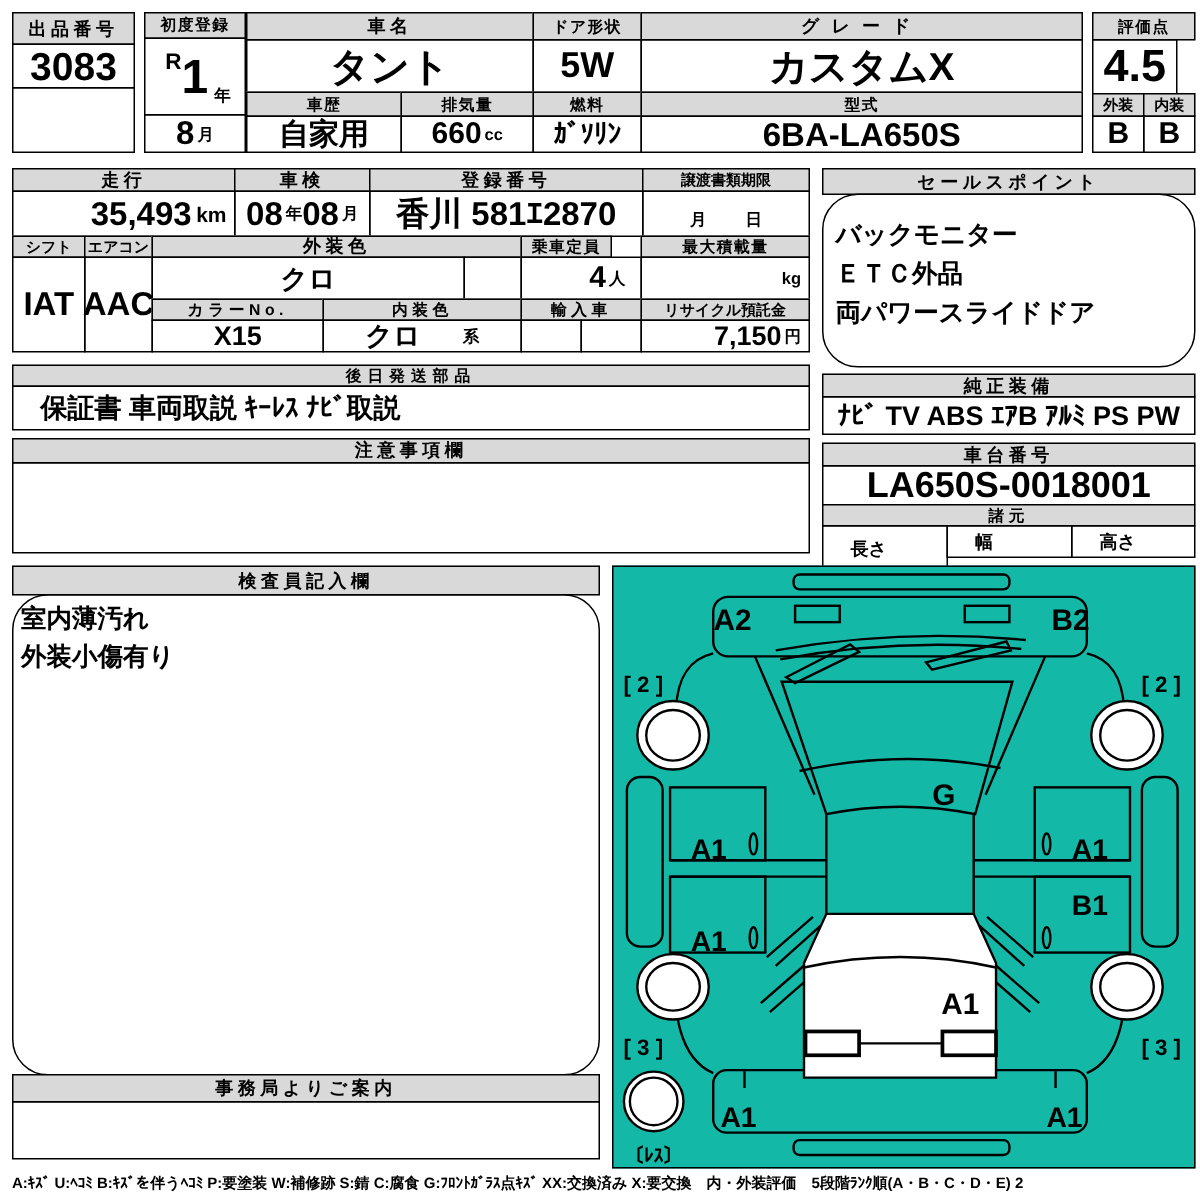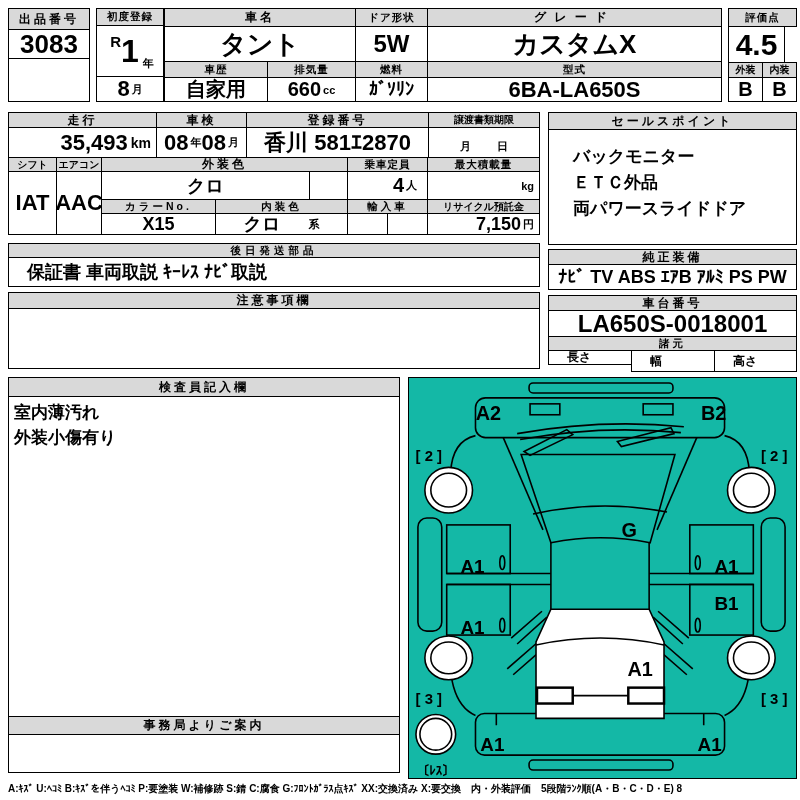--- a/index.html
+++ b/index.html
@@ -11,21 +11,21 @@
   .hdr.sm{font-size:10.5px;letter-spacing:1px;}
   .hdr.xs{font-size:10px;letter-spacing:0;}
   .val{font-weight:bold;}
   .v26{font-size:26px;} .v24{font-size:24px;} .v22{font-size:22px;}
   .v20{font-size:20px;} .v18{font-size:18px;} .v16{font-size:18px;}
   .v30{font-size:30px;}
   .unit{font-size:12px;font-weight:bold;margin-left:3px;text-align:center;}
   .unit-sm{font-size:11px;font-weight:bold;margin-left:2px;}
   .left{justify-content:flex-start;padding-left:18px;}
   .right{justify-content:flex-end;padding-right:5px;}
-  .lines{display:block;padding:6px 24px;font-weight:bold;font-size:17px;line-height:26px;}
+  .lines{display:block;padding:6px 8px;font-weight:bold;font-size:17px;line-height:26px;border-radius:24px;}
   .legend{font-size:10px;font-weight:bold;letter-spacing:0;}
   svg text{font-family:"Liberation Sans","DejaVu Sans",sans-serif;font-weight:bold;}
 </style>
 </head>
 <body>
 
 <div class="abs cell hdr" style="left:8px;top:8px;width:82px;height:22px">出品番号</div>
 <div class="abs cell val v26" style="left:8px;top:29px;width:82px;height:30px">3083</div>
 <div class="abs cell" style="left:8px;top:58px;width:82px;height:44px"></div>
 
@@ -89,21 +89,21 @@
 </div>
 
 <div class="abs cell hdr xs" style="left:8px;top:157px;width:49px;height:15px">シフト</div>
 <div class="abs cell hdr xs" style="left:56px;top:157px;width:46px;height:15px">エアコン</div>
 <div class="abs cell val v22" style="left:8px;top:171px;width:49px;height:64px">IAT</div>
 <div class="abs cell val v22" style="left:56px;top:171px;width:46px;height:64px">AAC</div>
 
 <div class="abs cell hdr" style="left:101px;top:157px;width:247px;height:15px">外装色</div>
 <div class="abs cell val v18" style="left:101px;top:171px;width:209px;height:29px">クロ</div>
 <div class="abs cell" style="left:309px;top:171px;width:39px;height:29px"></div>
-<div class="abs cell hdr sm" style="left:347px;top:157px;width:81px;height:15px">乗車定員</div>
+<div class="abs cell hdr sm" style="left:347px;top:157px;width:61px;height:15px">乗車定員</div>
 <div class="abs cell right" style="left:347px;top:171px;width:81px;height:29px;padding-right:10px">
   <span class="val v20">4</span>
   <span class="unit-sm">人</span>
 </div>
 <div class="abs cell hdr sm" style="left:427px;top:157px;width:113px;height:15px">最大積載量</div>
 <div class="abs cell right" style="left:427px;top:171px;width:113px;height:29px">
   <span class="unit-sm">kg</span>
 </div>
 
 <div class="abs cell hdr sm" style="left:101px;top:199px;width:115px;height:15px;letter-spacing:3px">カラーNo.</div>
@@ -134,21 +134,21 @@
 
 <div class="abs cell hdr" style="left:548px;top:249px;width:249px;height:16px">純正装備</div>
 <div class="abs cell val v16" style="left:548px;top:264px;width:249px;height:26px">ﾅﾋﾞ TV ABS ｴｱB ｱﾙﾐ PS PW</div>
 
 <div class="abs cell hdr" style="left:8px;top:292px;width:532px;height:17px">注意事項欄</div>
 <div class="abs cell" style="left:8px;top:308px;width:532px;height:61px"></div>
 
 <div class="abs cell hdr" style="left:548px;top:295px;width:249px;height:16px">車台番号</div>
 <div class="abs cell val v24" style="left:548px;top:310px;width:249px;height:27px">LA650S-0018001</div>
 <div class="abs cell hdr sm" style="left:548px;top:336px;width:249px;height:15px;letter-spacing:3px">諸元</div>
-<div class="abs cell left val" style="left:548px;top:350px;width:84px;height:15px;font-size:12px">長さ</div>
+<div class="abs cell left val" style="left:548px;top:350px;width:84px;height:33px;font-size:12px">長さ</div>
 <div class="abs cell left val" style="left:631px;top:350px;width:84px;height:22px;font-size:12px">幅</div>
 <div class="abs cell left val" style="left:714px;top:350px;width:83px;height:22px;font-size:12px">高さ</div>
 
 <div class="abs cell hdr" style="left:8px;top:377px;width:392px;height:20px">検査員記入欄</div>
 <div class="abs cell lines" style="left:8px;top:396px;width:392px;height:321px;line-height:25px;padding-top:3px;padding-left:5px">
   <div>室内薄汚れ</div>
   <div>外装小傷有り</div>
 </div>
 
 <div class="abs cell hdr" style="left:8px;top:716px;width:392px;height:19px">事務局よりご案内</div>
@@ -231,13 +231,13 @@
     <text x="233" y="300" font-size="20">A1</text>
     <text x="20" y="328" font-size="15">[ 3 ]</text>
     <text x="368" y="328" font-size="15">[ 3 ]</text>
     <text x="84" y="376" font-size="19">A1</text>
     <text x="303" y="376" font-size="19">A1</text>
     <text x="27" y="400" font-size="13">〔ﾚｽ〕</text>
   </g>
 </svg>
 </div>
 
-<div class="abs legend" style="left:8px;top:782px;width:789px;height:16px">A:ｷｽﾞ U:ﾍｺﾐ B:ｷｽﾞを伴うﾍｺﾐ P:要塗装 W:補修跡 S:錆 C:腐食 G:ﾌﾛﾝﾄｶﾞﾗｽ点ｷｽﾞ XX:交換済み X:要交換　内・外装評価　5段階ﾗﾝｸ順(A・B・C・D・E) 8</div>
+<div class="abs legend" style="left:8px;top:782px;width:789px;height:16px">A:ｷｽﾞ U:ﾍｺﾐ B:ｷｽﾞを伴うﾍｺﾐ P:要塗装 W:補修跡 S:錆 C:腐食 G:ﾌﾛﾝﾄｶﾞﾗｽ点ｷｽﾞ XX:交換済み X:要交換　内・外装評価　5段階ﾗﾝｸ順(A・B・C・D・E) 2</div>
 
 </body></html>

